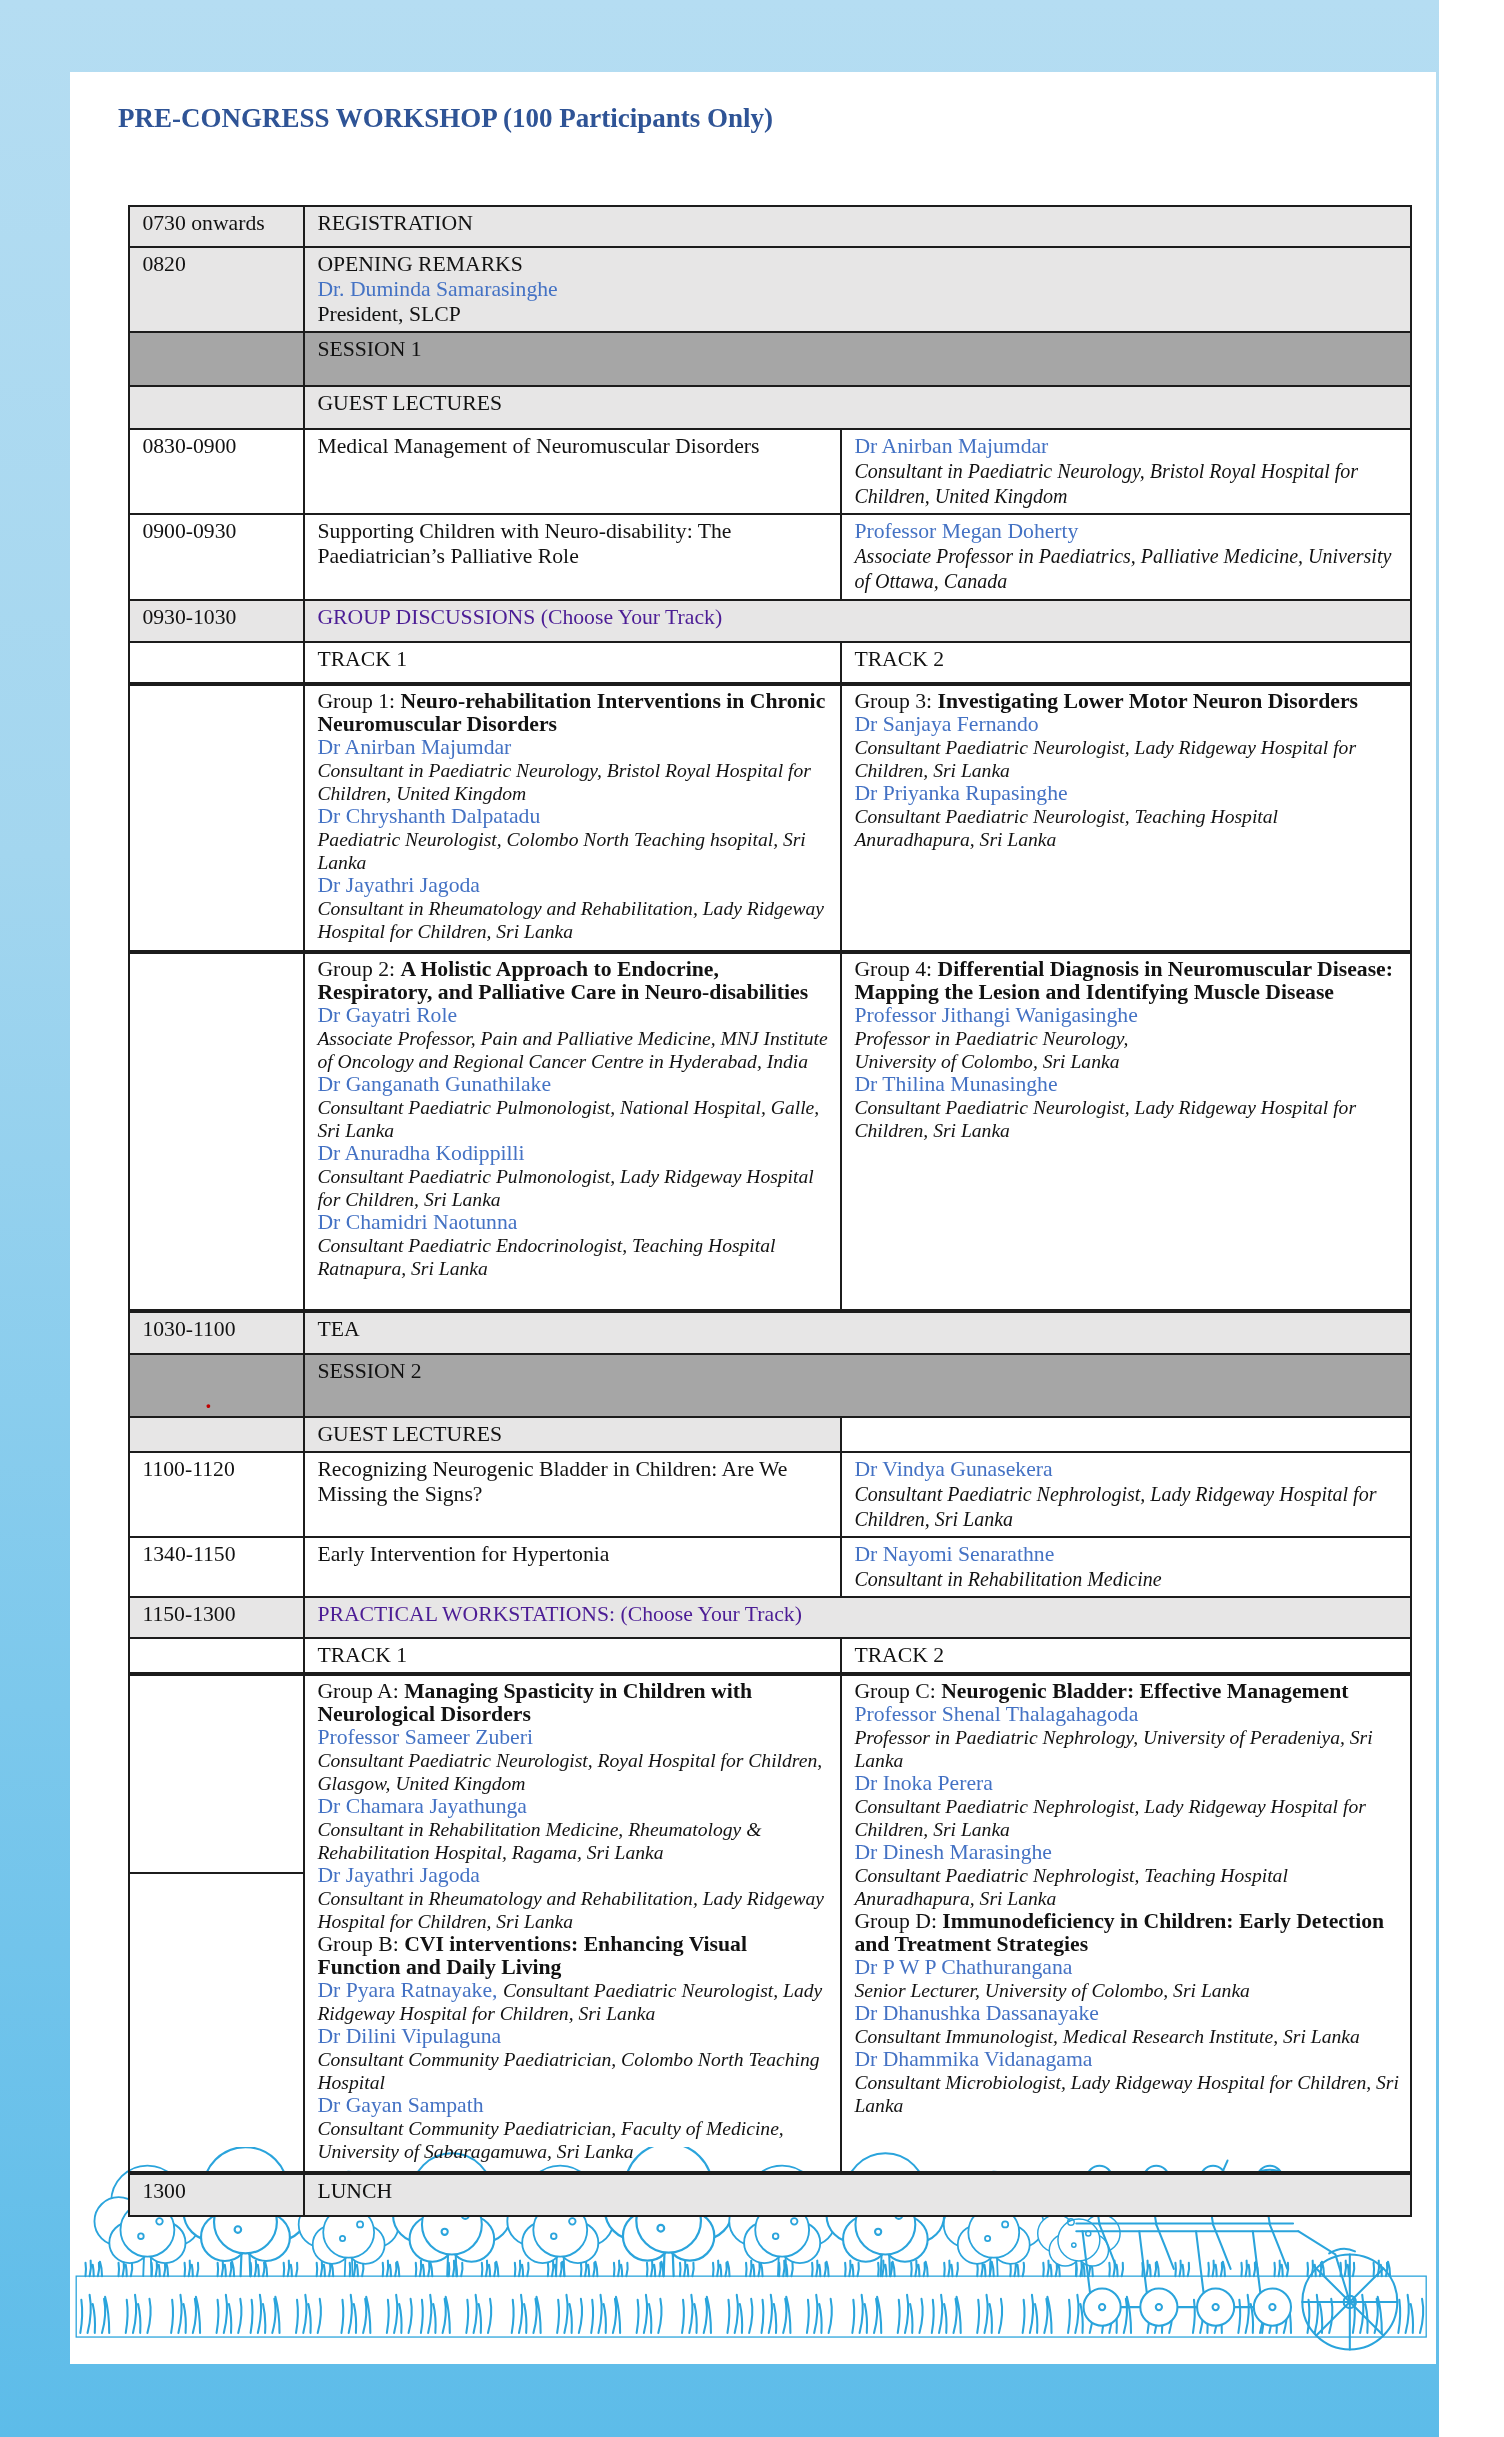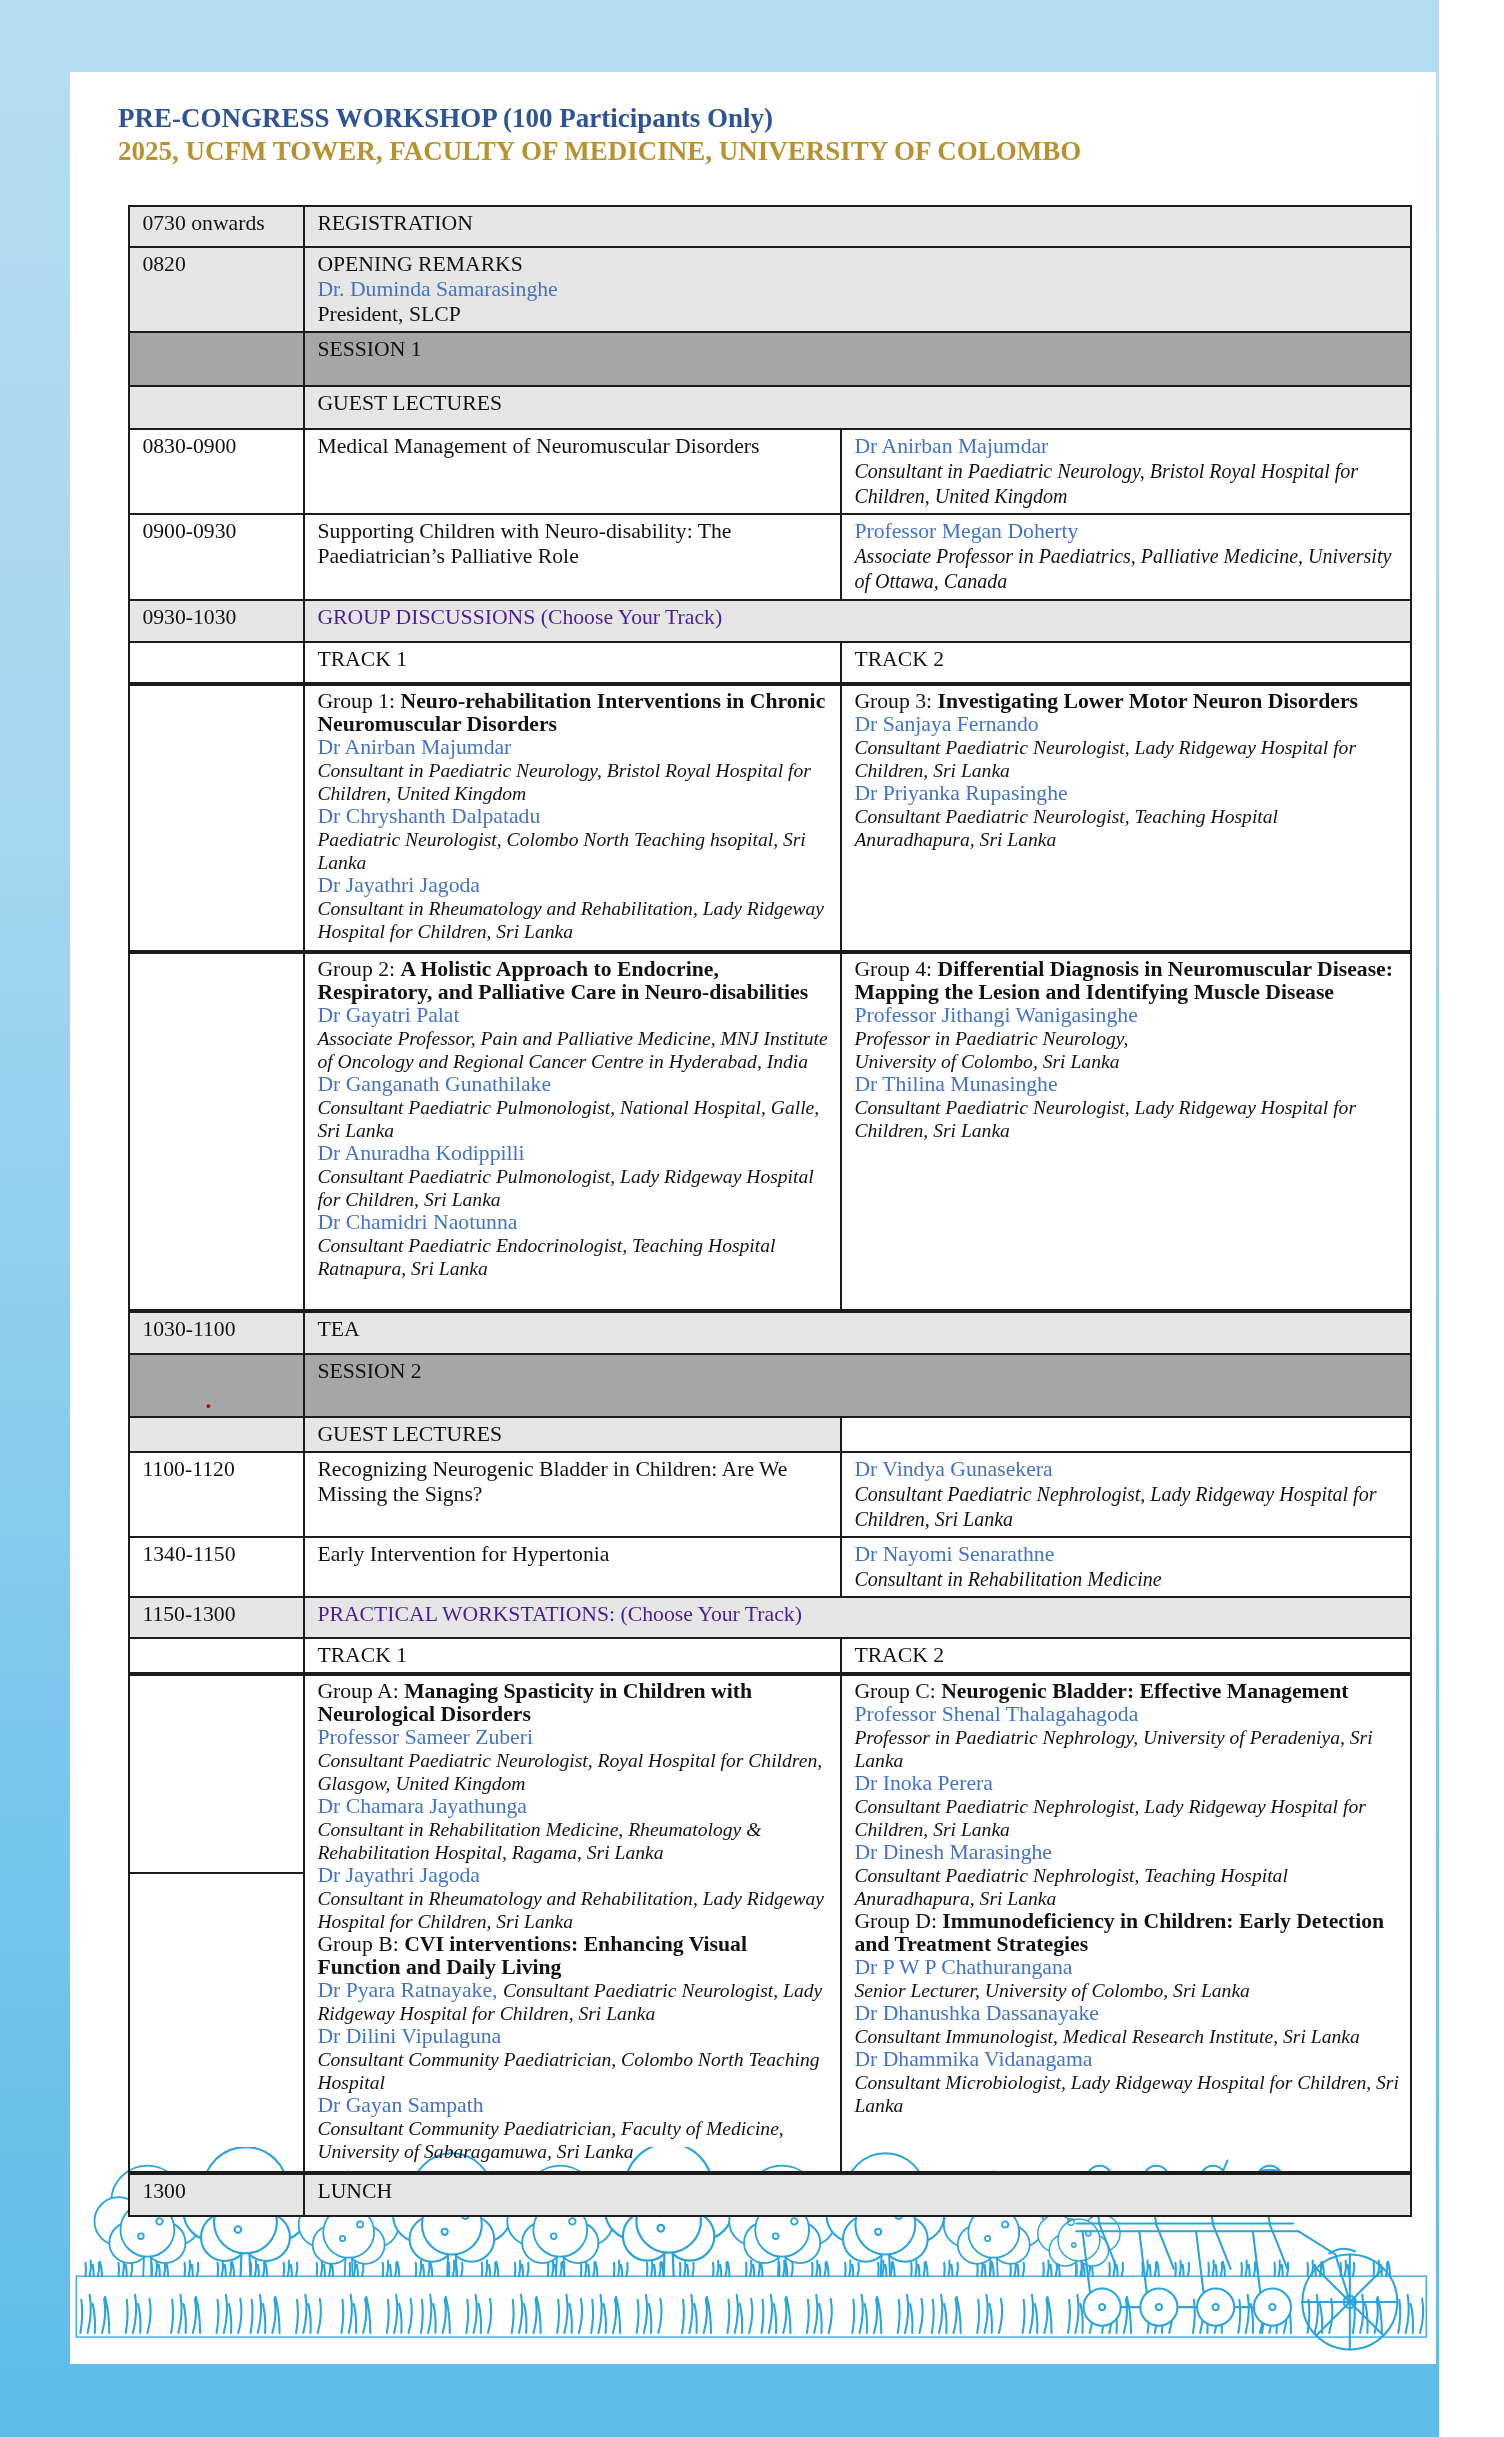--- a/index.html
+++ b/index.html
@@ -38,21 +38,20 @@
   .illo .bike{stroke-width:5}
 </style>
 </head>
 <body>
 
 <div class="canvas">
   <div class="page">
 
     <div class="titles">
       <div class="t1">PRE-CONGRESS WORKSHOP (100 Participants Only)</div>
-      <div class="t2">2025, UCFM TOWER, FACULTY OF MEDICINE, UNIVERSITY OF COLOMBO</div>
     </div>
 
     <table class="tbl">
       <colgroup>
           <col style="width:175px">
           <col style="width:537px">
           <col style="width:570px">
         </colgroup>
 
       <tbody>
@@ -126,21 +125,21 @@
           <p class="aff">Consultant Paediatric Neurologist, Lady Ridgeway Hospital for Children, Sri Lanka</p>
           <p class="name">Dr Priyanka Rupasinghe</p>
           <p class="aff">Consultant Paediatric Neurologist, Teaching Hospital Anuradhapura, Sri Lanka</p>
         </td>
       </tr>
 
       <tr class="thick" style="height:359px">
         <td></td>
         <td class="gc">
           <p><span class="gpre">Group 2:</span> <span class="gtitle">A Holistic Approach to Endocrine, Respiratory, and Palliative Care in Neuro-disabilities</span></p>
-          <p class="name">Dr Gayatri Palat</p>
+          <p class="name">Dr Gayatri Role</p>
           <p class="aff">Associate Professor, Pain and Palliative Medicine, MNJ Institute of Oncology and Regional Cancer Centre in Hyderabad, India</p>
           <p class="name">Dr Ganganath Gunathilake</p>
           <p class="aff">Consultant Paediatric Pulmonologist, National Hospital, Galle, Sri Lanka</p>
           <p class="name">Dr Anuradha Kodippilli</p>
           <p class="aff">Consultant Paediatric Pulmonologist, Lady Ridgeway Hospital for Children,  Sri Lanka</p>
           <p class="name">Dr Chamidri Naotunna</p>
           <p class="aff">Consultant Paediatric Endocrinologist, Teaching Hospital Ratnapura, Sri Lanka</p>
         </td>
         <td class="gc">
           <p><span class="gpre">Group 4:</span> <span class="gtitle">Differential Diagnosis in Neuromuscular Disease: Mapping the Lesion and Identifying Muscle Disease</span></p>

